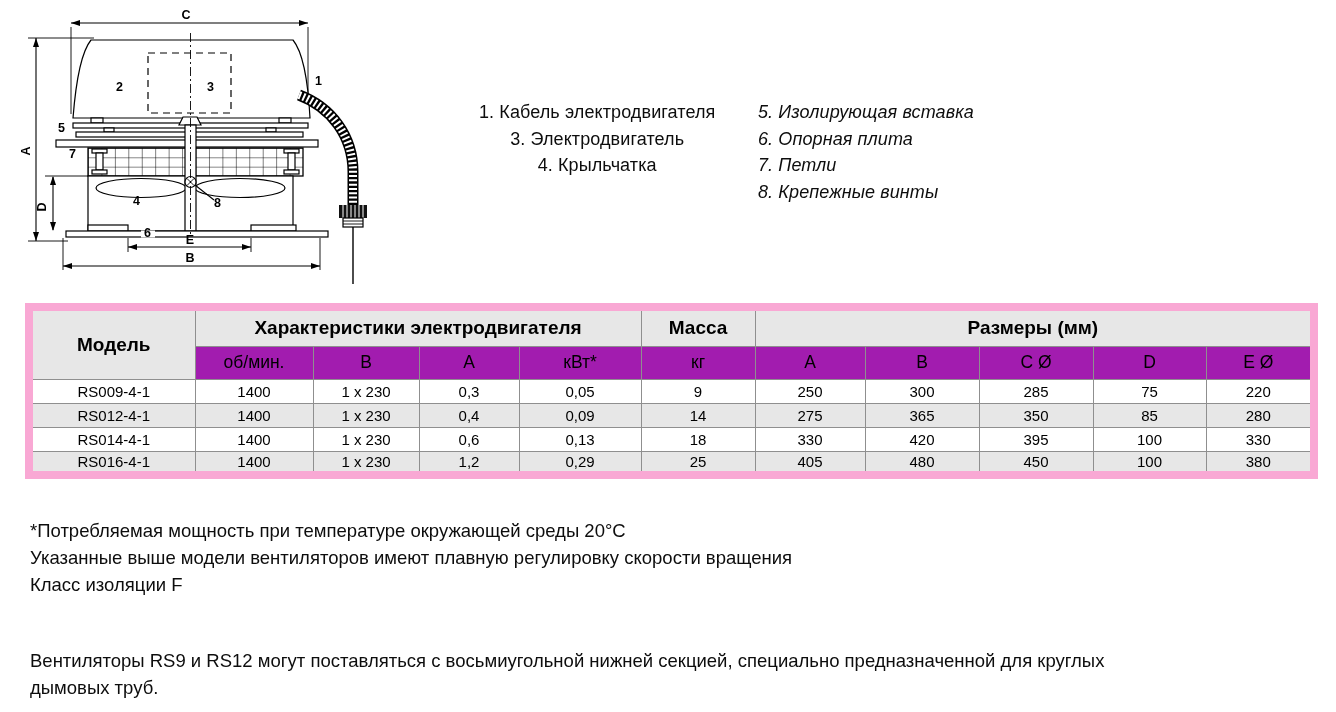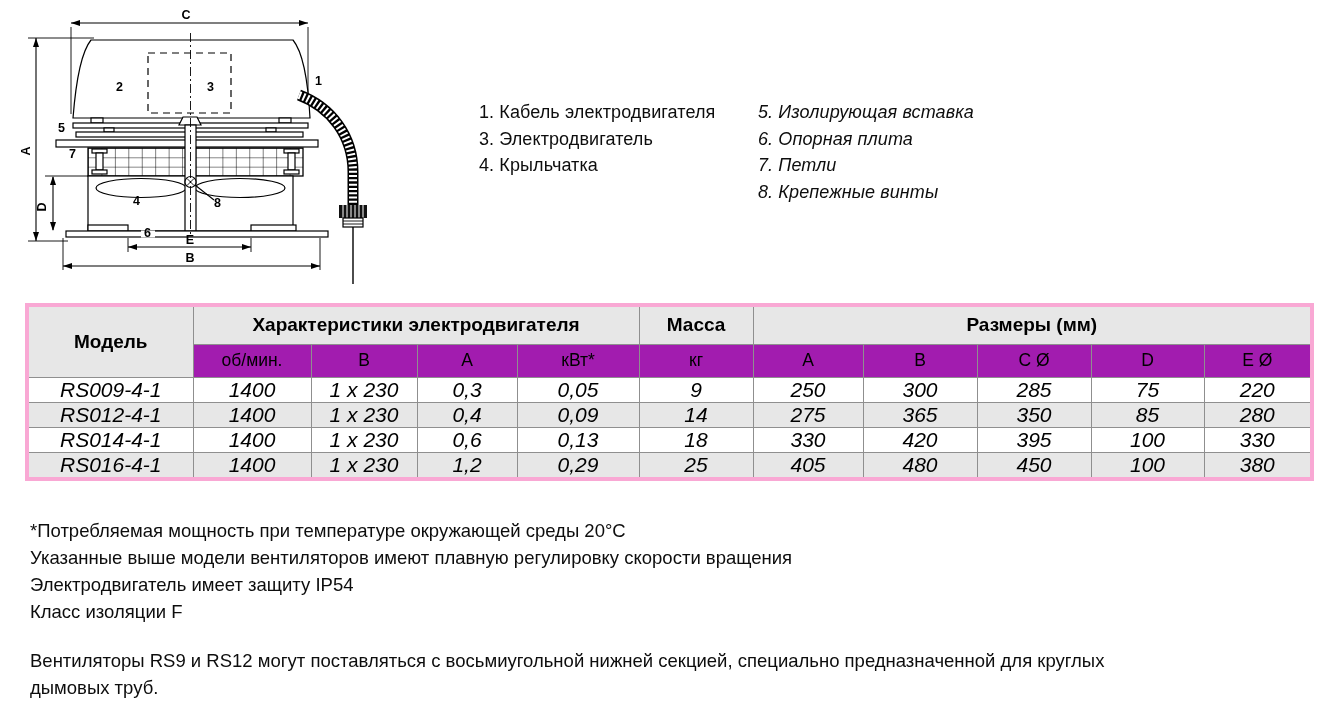--- a/index.html
+++ b/index.html
@@ -12,32 +12,32 @@
   #diagram svg text { font-family:"Liberation Sans", sans-serif; font-weight:700;
                       font-size:12.5px; fill:#000; }
   .ln   { stroke:#000; stroke-width:1.1; fill:none; }
   .thin { stroke:#000; stroke-width:0.9; fill:none; }
   .wt   { fill:#fff; stroke:#000; stroke-width:1.2; }
   .arr  { fill:#000; stroke:none; }
 
   
   .parts-col { top:99px; font-size:18px; line-height:26.5px; color:#0d0d0d;
                letter-spacing:0.1px; }
-  #parts-col-1 { left:479px; }
+  #parts-col-1 { left:479px;text-align:center; }
   #parts-col-2 { left:758px;font-style:italic; }
 
   
   #spec-table-wrap { left:25px; top:303px; }
   table { border-collapse:collapse; table-layout:fixed; width:1285px;
-          border:4px solid #f9a8d4; }
+          border:8px solid #f9a8d4; }
   td { border:1px solid #8f8f8f; text-align:center; vertical-align:middle;
        overflow:hidden; white-space:nowrap; }
   tr.hrow1 td { height:39px; background:#e7e7e7; font-weight:700; font-size:19px; }
   tr.hrow2 td { height:33px; background:#a21caf; font-size:17.5px; }
-  tr.drow  td { height:24px; font-size:21px;font-style:italic; }
+  tr.drow  td { height:24px; font-size:15px; }
   tr.drow.alt td { background:#e7e7e7;margin-top:20px; }
 
   
   #notes { left:30px; top:517px; font-size:18.5px; line-height:27px; color:#0d0d0d; }
   #closing { left:30px; top:648px; width:1085px; font-size:18.5px;
              line-height:26.5px; color:#0d0d0d; }
 </style>
 </head>
 <body>
 
@@ -268,17 +268,16 @@
       <td>100</td>
       <td>380</td>
     </tr>
   </tbody>
     </table>
 </div>
 
 <div class="abs" id="notes">
   <div>*Потребляемая мощность при температуре окружающей среды 20°С</div>
   <div>Указанные выше модели вентиляторов имеют плавную регулировку скорости вращения</div>
-  <div>Электродвигатель имеет защиту IP54</div>
   <div>Класс изоляции F</div>
 </div>
 
 <div class="abs" id="closing">Вентиляторы RS9 и RS12 могут поставляться с восьмиугольной нижней секцией, специально предназначенной для круглых дымовых труб.</div>
 
 </body></html>

